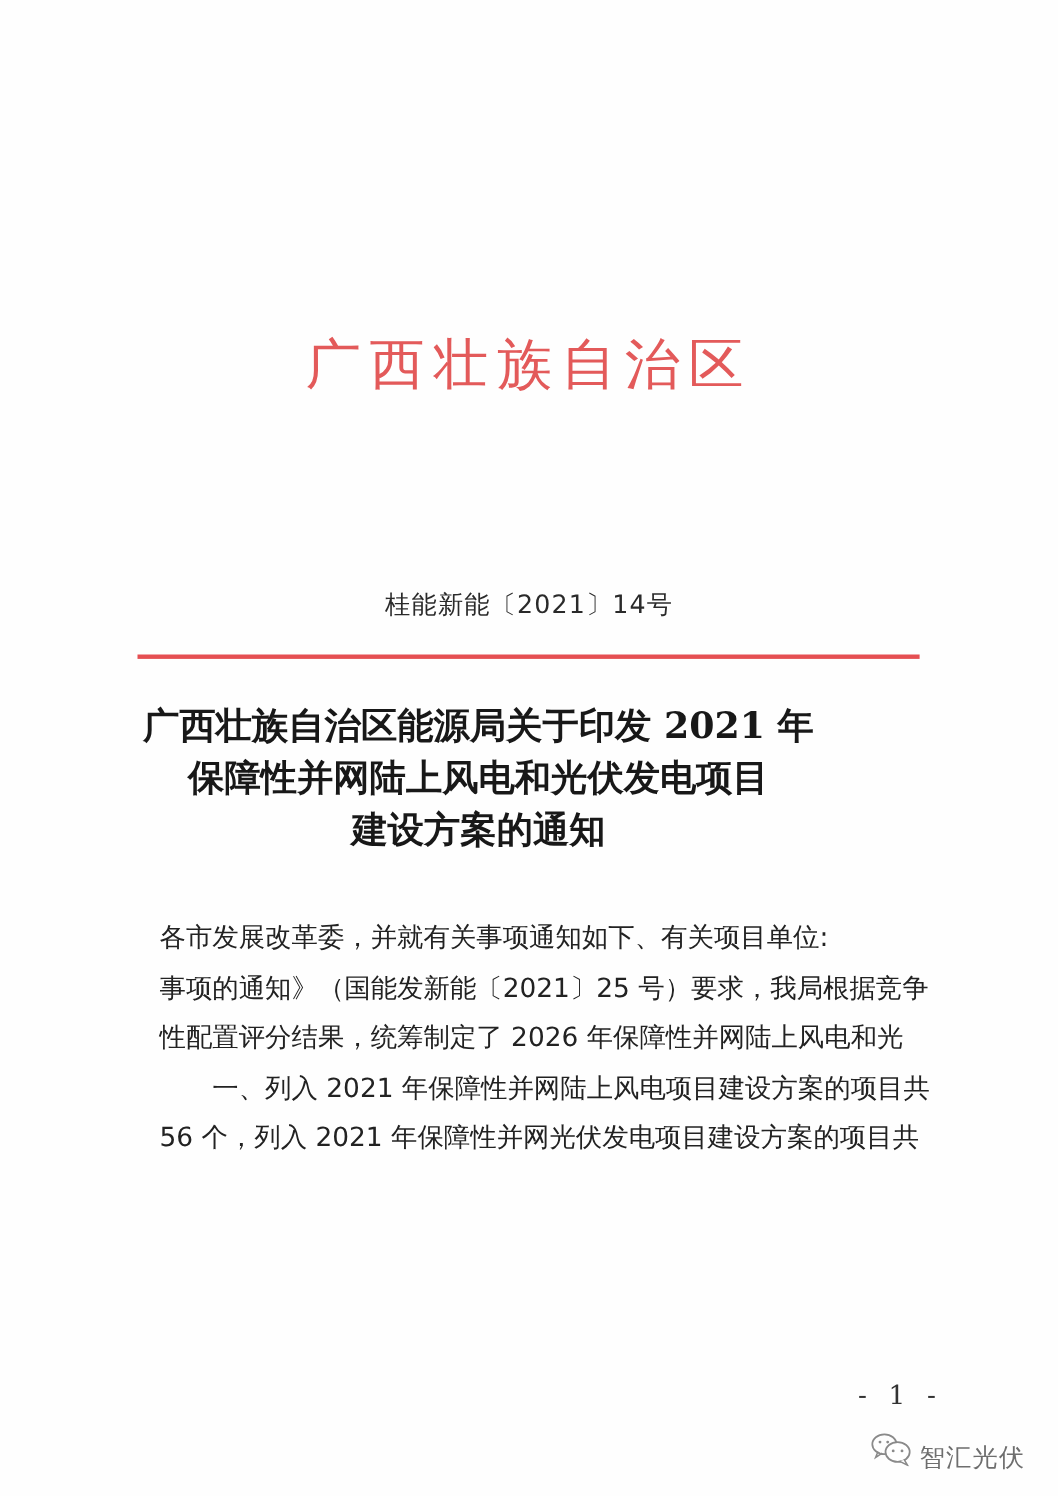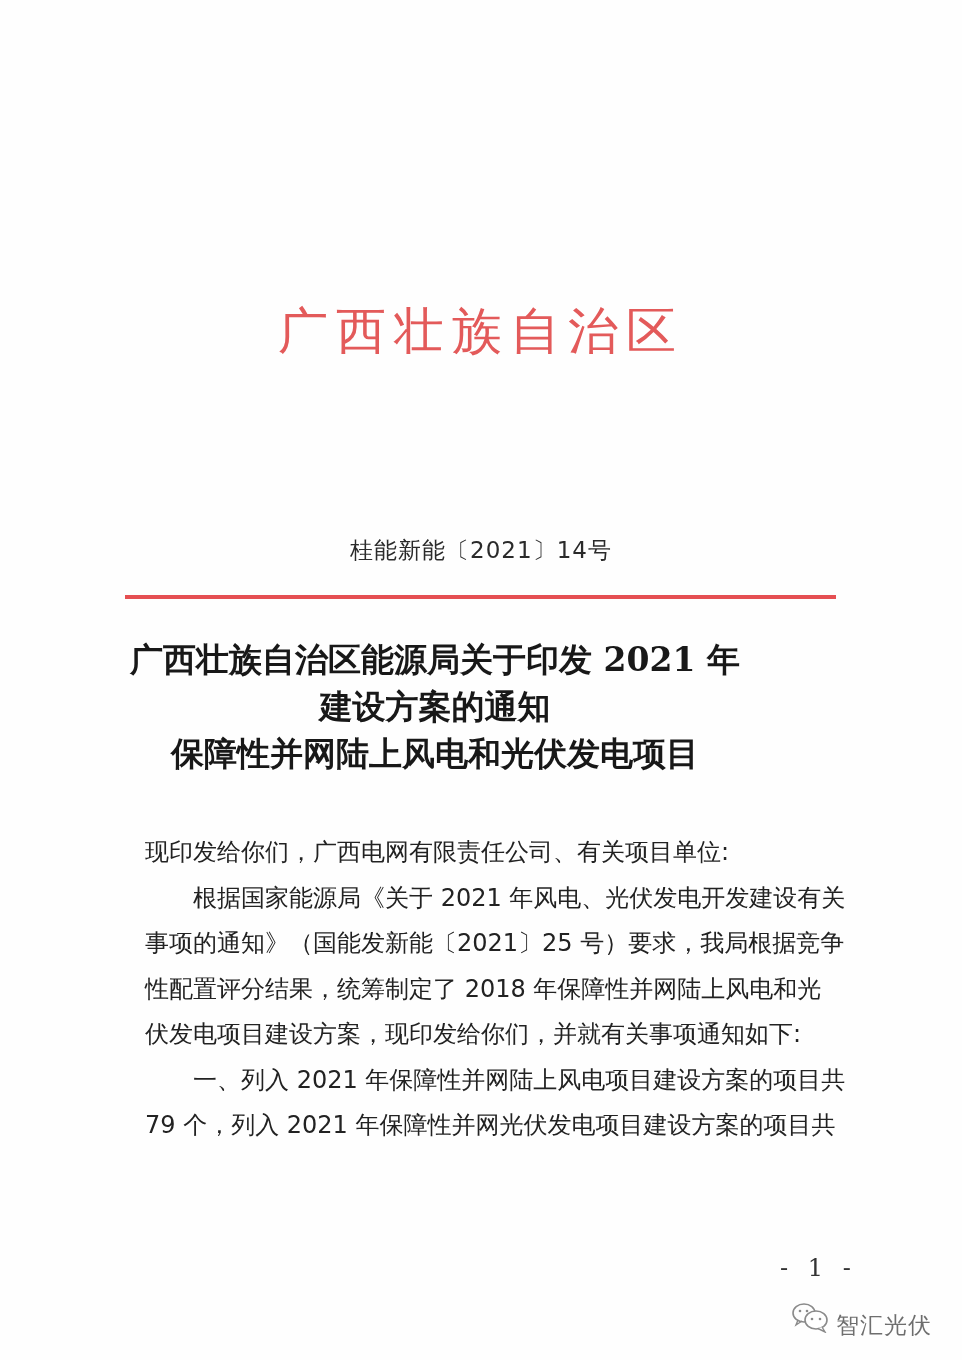--- a/index.html
+++ b/index.html
@@ -130,32 +130,30 @@
 <div class="page">
 
   <div class="issuer-line1">广西壮族自治区</div>
 
   <div class="doc-number">桂能新能〔2021〕14号</div>
 
   <div class="red-rule"></div>
 
   <div class="doc-title">
     <div>广西壮族自治区能源局关于印发 2021 年</div>
+    <div>保障性并网陆上风电和光伏发电项目</div>
     <div>建设方案的通知</div>
-    <div>保障性并网陆上风电和光伏发电项目</div>
   </div>
 
   <div class="body-text">
-    <p>现印发给你们，广西电网有限责任公司、有关项目单位:</p>
-    <p class="indent">根据国家能源局《关于 2021 年风电、光伏发电开发建设有关</p>
+    <p>各市发展改革委，并就有关事项通知如下、有关项目单位:</p>
     <p>事项的通知》（国能发新能〔2021〕25 号）要求，我局根据竞争</p>
-    <p>性配置评分结果，统筹制定了 2018 年保障性并网陆上风电和光</p>
-    <p>伏发电项目建设方案，现印发给你们，并就有关事项通知如下:</p>
+    <p>性配置评分结果，统筹制定了 2026 年保障性并网陆上风电和光</p>
     <p class="indent">一、列入 2021 年保障性并网陆上风电项目建设方案的项目共</p>
-    <p>79 个，列入 2021 年保障性并网光伏发电项目建设方案的项目共</p>
+    <p>56 个，列入 2021 年保障性并网光伏发电项目建设方案的项目共</p>
   </div>
 
   <div class="page-number">- 1 -</div>
 
   <div class="watermark">
     <span>
       <svg width="40" height="32" viewBox="0 0 40 32">
         <ellipse cx="14" cy="12" rx="11" ry="9" fill="none" stroke="#8a8a8a" stroke-width="1.6"></ellipse>
         <path d="M8 19 L6 24 L12 20" fill="none" stroke="#8a8a8a" stroke-width="1.4"></path>
         <circle cx="10" cy="10" r="1.3" fill="#8a8a8a"></circle>

